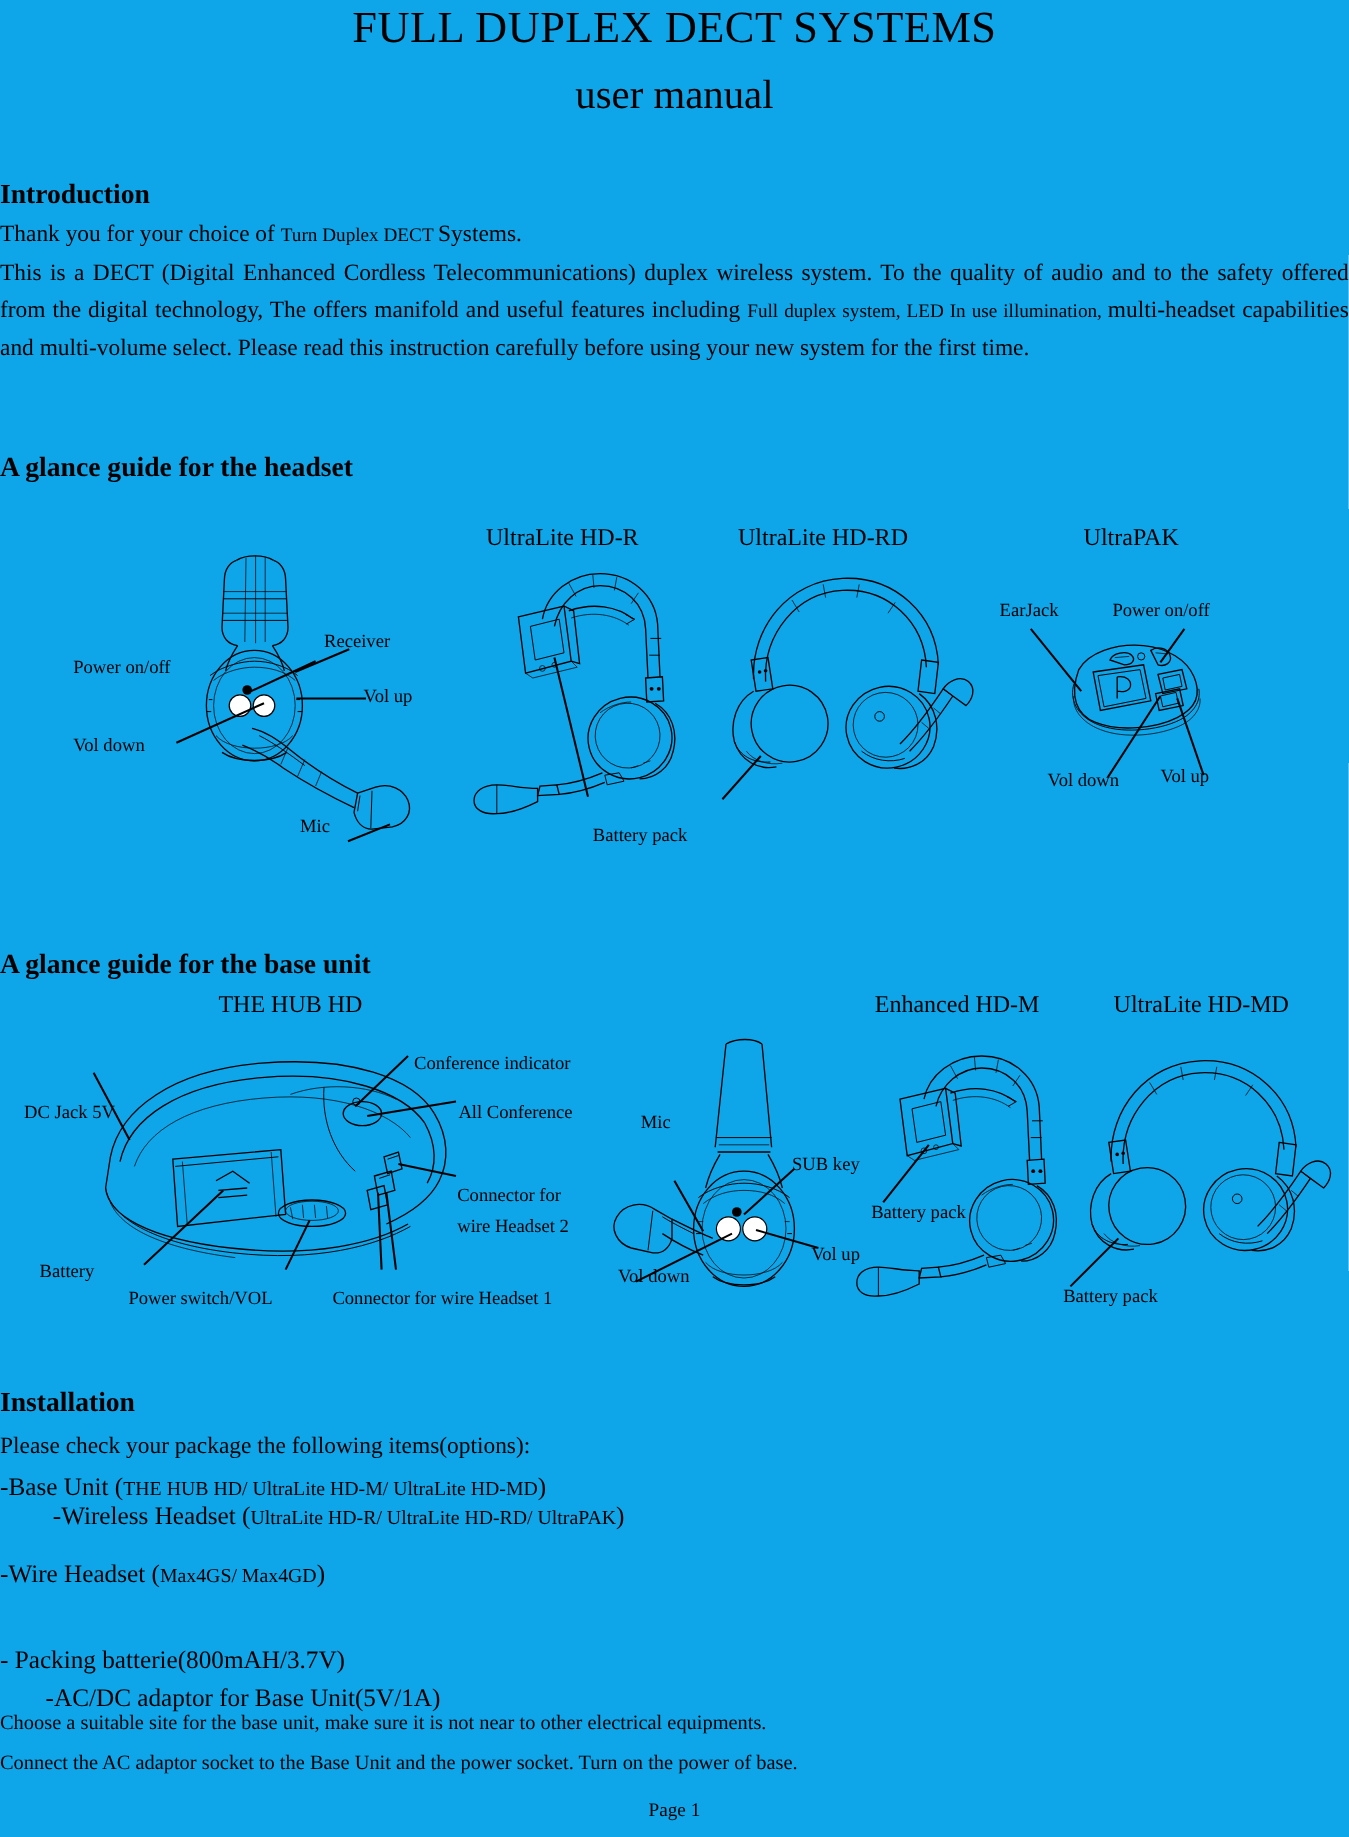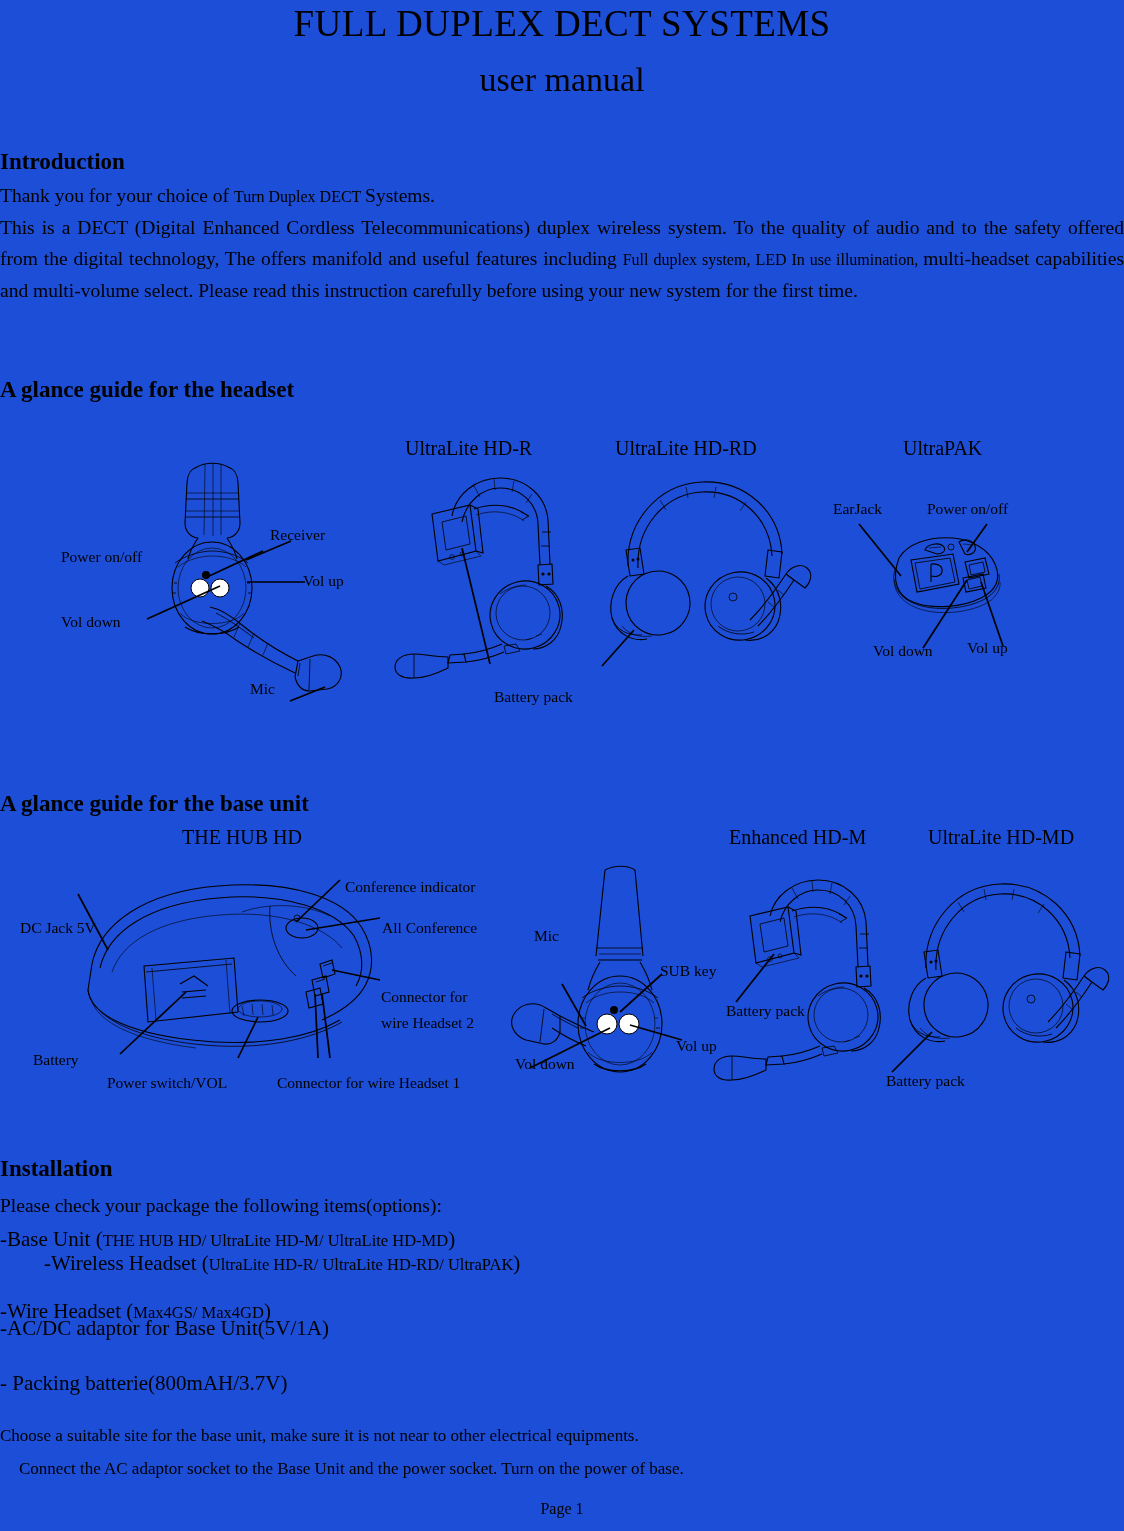--- a/index.html
+++ b/index.html
@@ -9,21 +9,21 @@
   }
   body {
     font-family: "Liberation Serif", "DejaVu Serif", serif;
     color: #000000;
   }
   .page {
     position: relative;
     width: 1124px;
     height: 1531px;
     margin: 0 auto;
-    background: #1d4ed8;
+    background: #0ea5e9;
     overflow: hidden;
   }
 
   
   .doc-title {
     position: absolute;
     left: 0; right: 0;
     top: 2px;
     text-align: center;
     font-size: 37px;
@@ -492,25 +492,25 @@
 
   <div class="listline" style="left:0; top:1222px;">
     <span>-Base Unit (</span><span class="sm2">THE HUB HD/ UltraLite HD-M/ UltraLite HD-MD</span><span>)</span>
   </div>
   <div class="listline" style="left:0; top:1246px;padding-left:44px;">
     <span>-Wireless Headset (</span><span class="sm2">UltraLite HD-R/ UltraLite HD-RD/ UltraPAK</span><span>)</span>
   </div>
   <div class="listline" style="left:0; top:1294px;">
     <span>-Wire Headset (</span><span class="sm2">Max4GS/ Max4GD</span><span>)</span>
   </div>
-  <div class="listline" style="left:0; top:1311px;">
+  <div class="listline" style="left:0; top:1398px;padding-left:38px;">
     <span>-AC/DC adaptor for Base Unit(5V/1A)</span>
   </div>
   <div class="listline" style="left:0; top:1366px;">
     <span>- Packing batterie(800mAH/3.7V)</span>
   </div>
 
   <div class="plain" style="left:0; top:1422px;">Choose a suitable site for the base unit, make sure it is not near to other electrical equipments.</div>
-  <div class="plain" style="left:0; top:1455px;padding-left:19px;">Connect the AC adaptor socket to the Base Unit and the power socket. Turn on the power of base.</div>
+  <div class="plain" style="left:0; top:1455px;">Connect the AC adaptor socket to the Base Unit and the power socket. Turn on the power of base.</div>
 
   <div class="footer" style="top:1500px;">Page 1</div>
 
 </div>
 
 </body></html>

